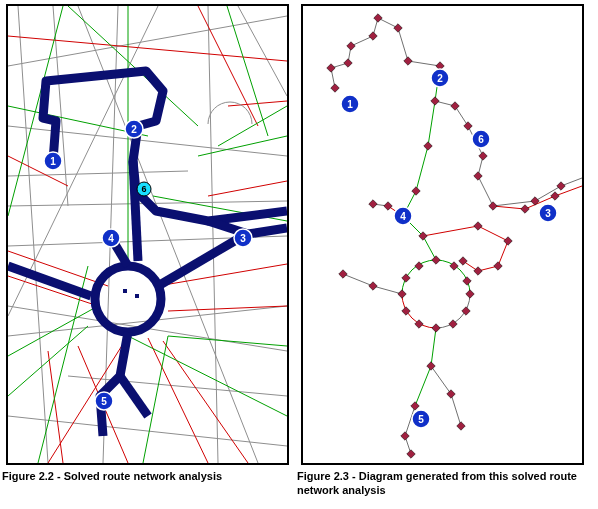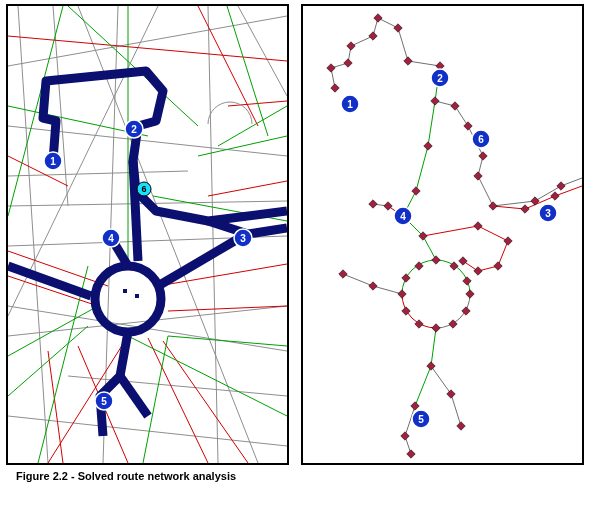--- a/index.html
+++ b/index.html
@@ -26,21 +26,21 @@
     width: 283px;
     height: 461px;
     margin-right: 12px;
   }
   .panel-right {
     width: 283px;
     height: 461px;
   }
   .caption-row {
     display: flex;
-    padding: 4px 6px 6px 16px;
+    padding: 4px 6px 6px 2px;
   }
   .caption {
     width: 283px;
     font-size: 11px;
     line-height: 1.3;
   }
   .caption-left { margin-right: 12px; }
 
   
   .stop {
@@ -298,13 +298,14 @@
         <circle class="stop" cx="178" cy="133" r="9"></circle>
         <text class="stop-label" x="178" y="133">6</text>
       </g>
     </svg>
   </div>
 
 </div>
 
 <div class="caption-row">
   <div class="caption caption-left">Figure 2.2 - Solved route network analysis</div>
+  <div class="caption">Figure 2.3 - Diagram generated from this solved route network analysis</div>
 </div>
 
 </body></html>

